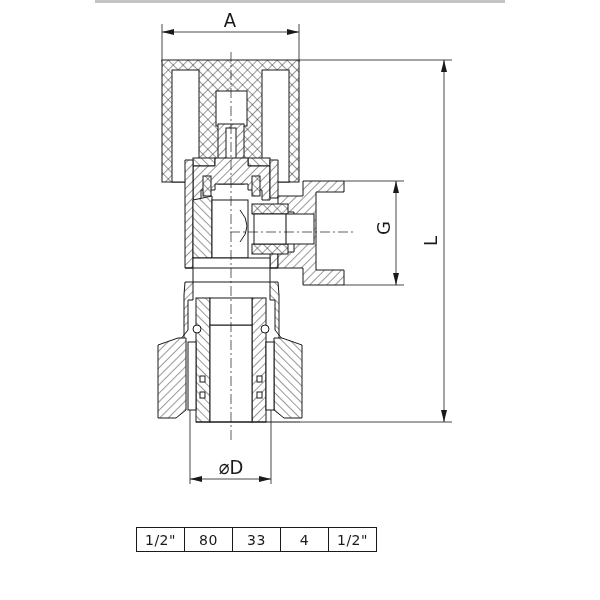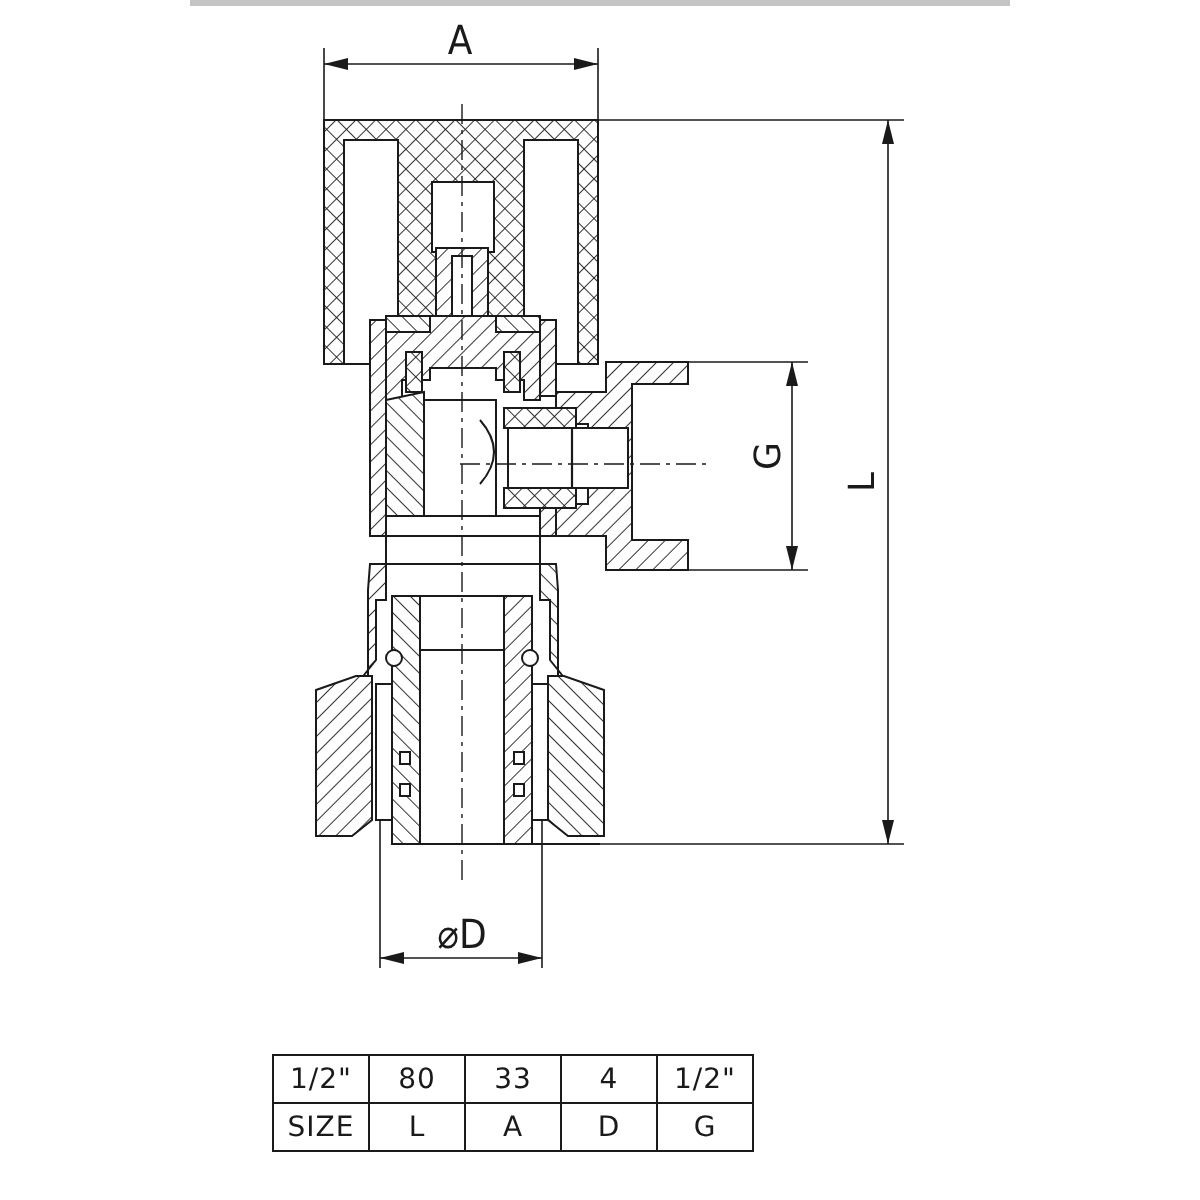--- a/index.html
+++ b/index.html
@@ -138,21 +138,14 @@
 
 <table id="spec-table">
   <tbody>
       <tr>
     <td>1/2"</td>
     <td>80</td>
     <td>33</td>
     <td>4</td>
     <td>1/2"</td>
   </tr>
-  <tr>
-    <td>SIZE</td>
-    <td>L</td>
-    <td>A</td>
-    <td>D</td>
-    <td>G</td>
-  </tr>
 </tbody>
   </table>
 
 </body></html>

